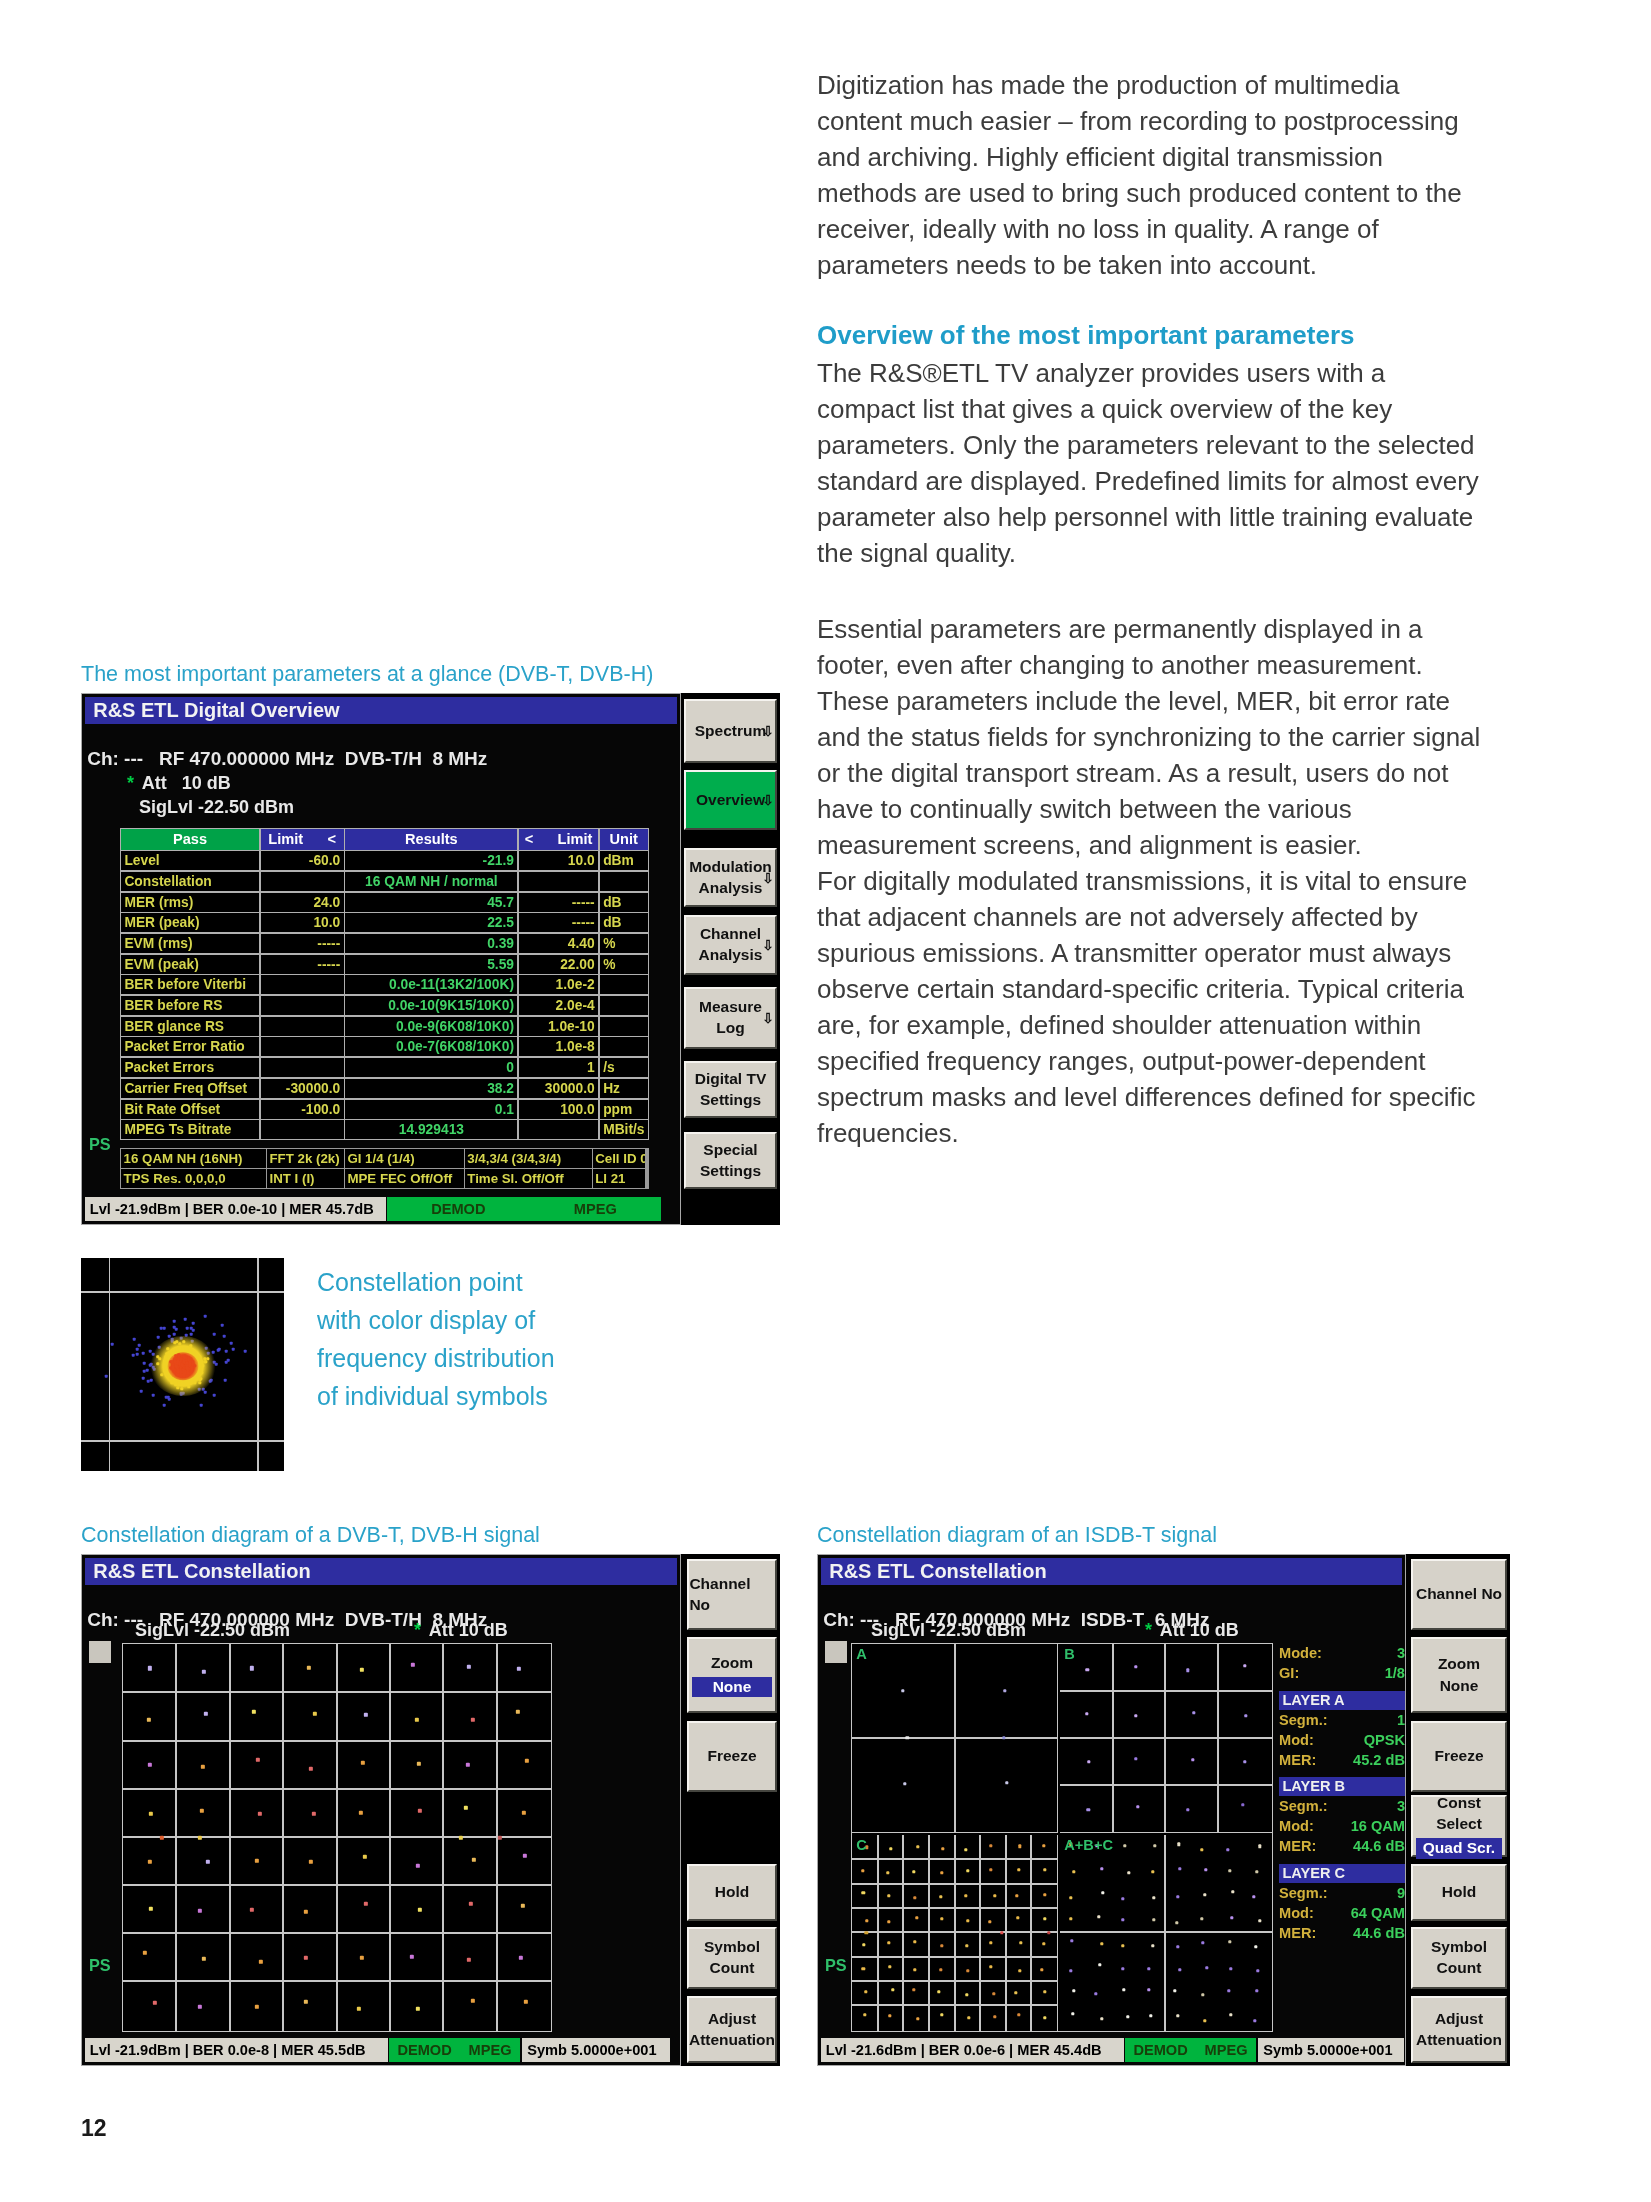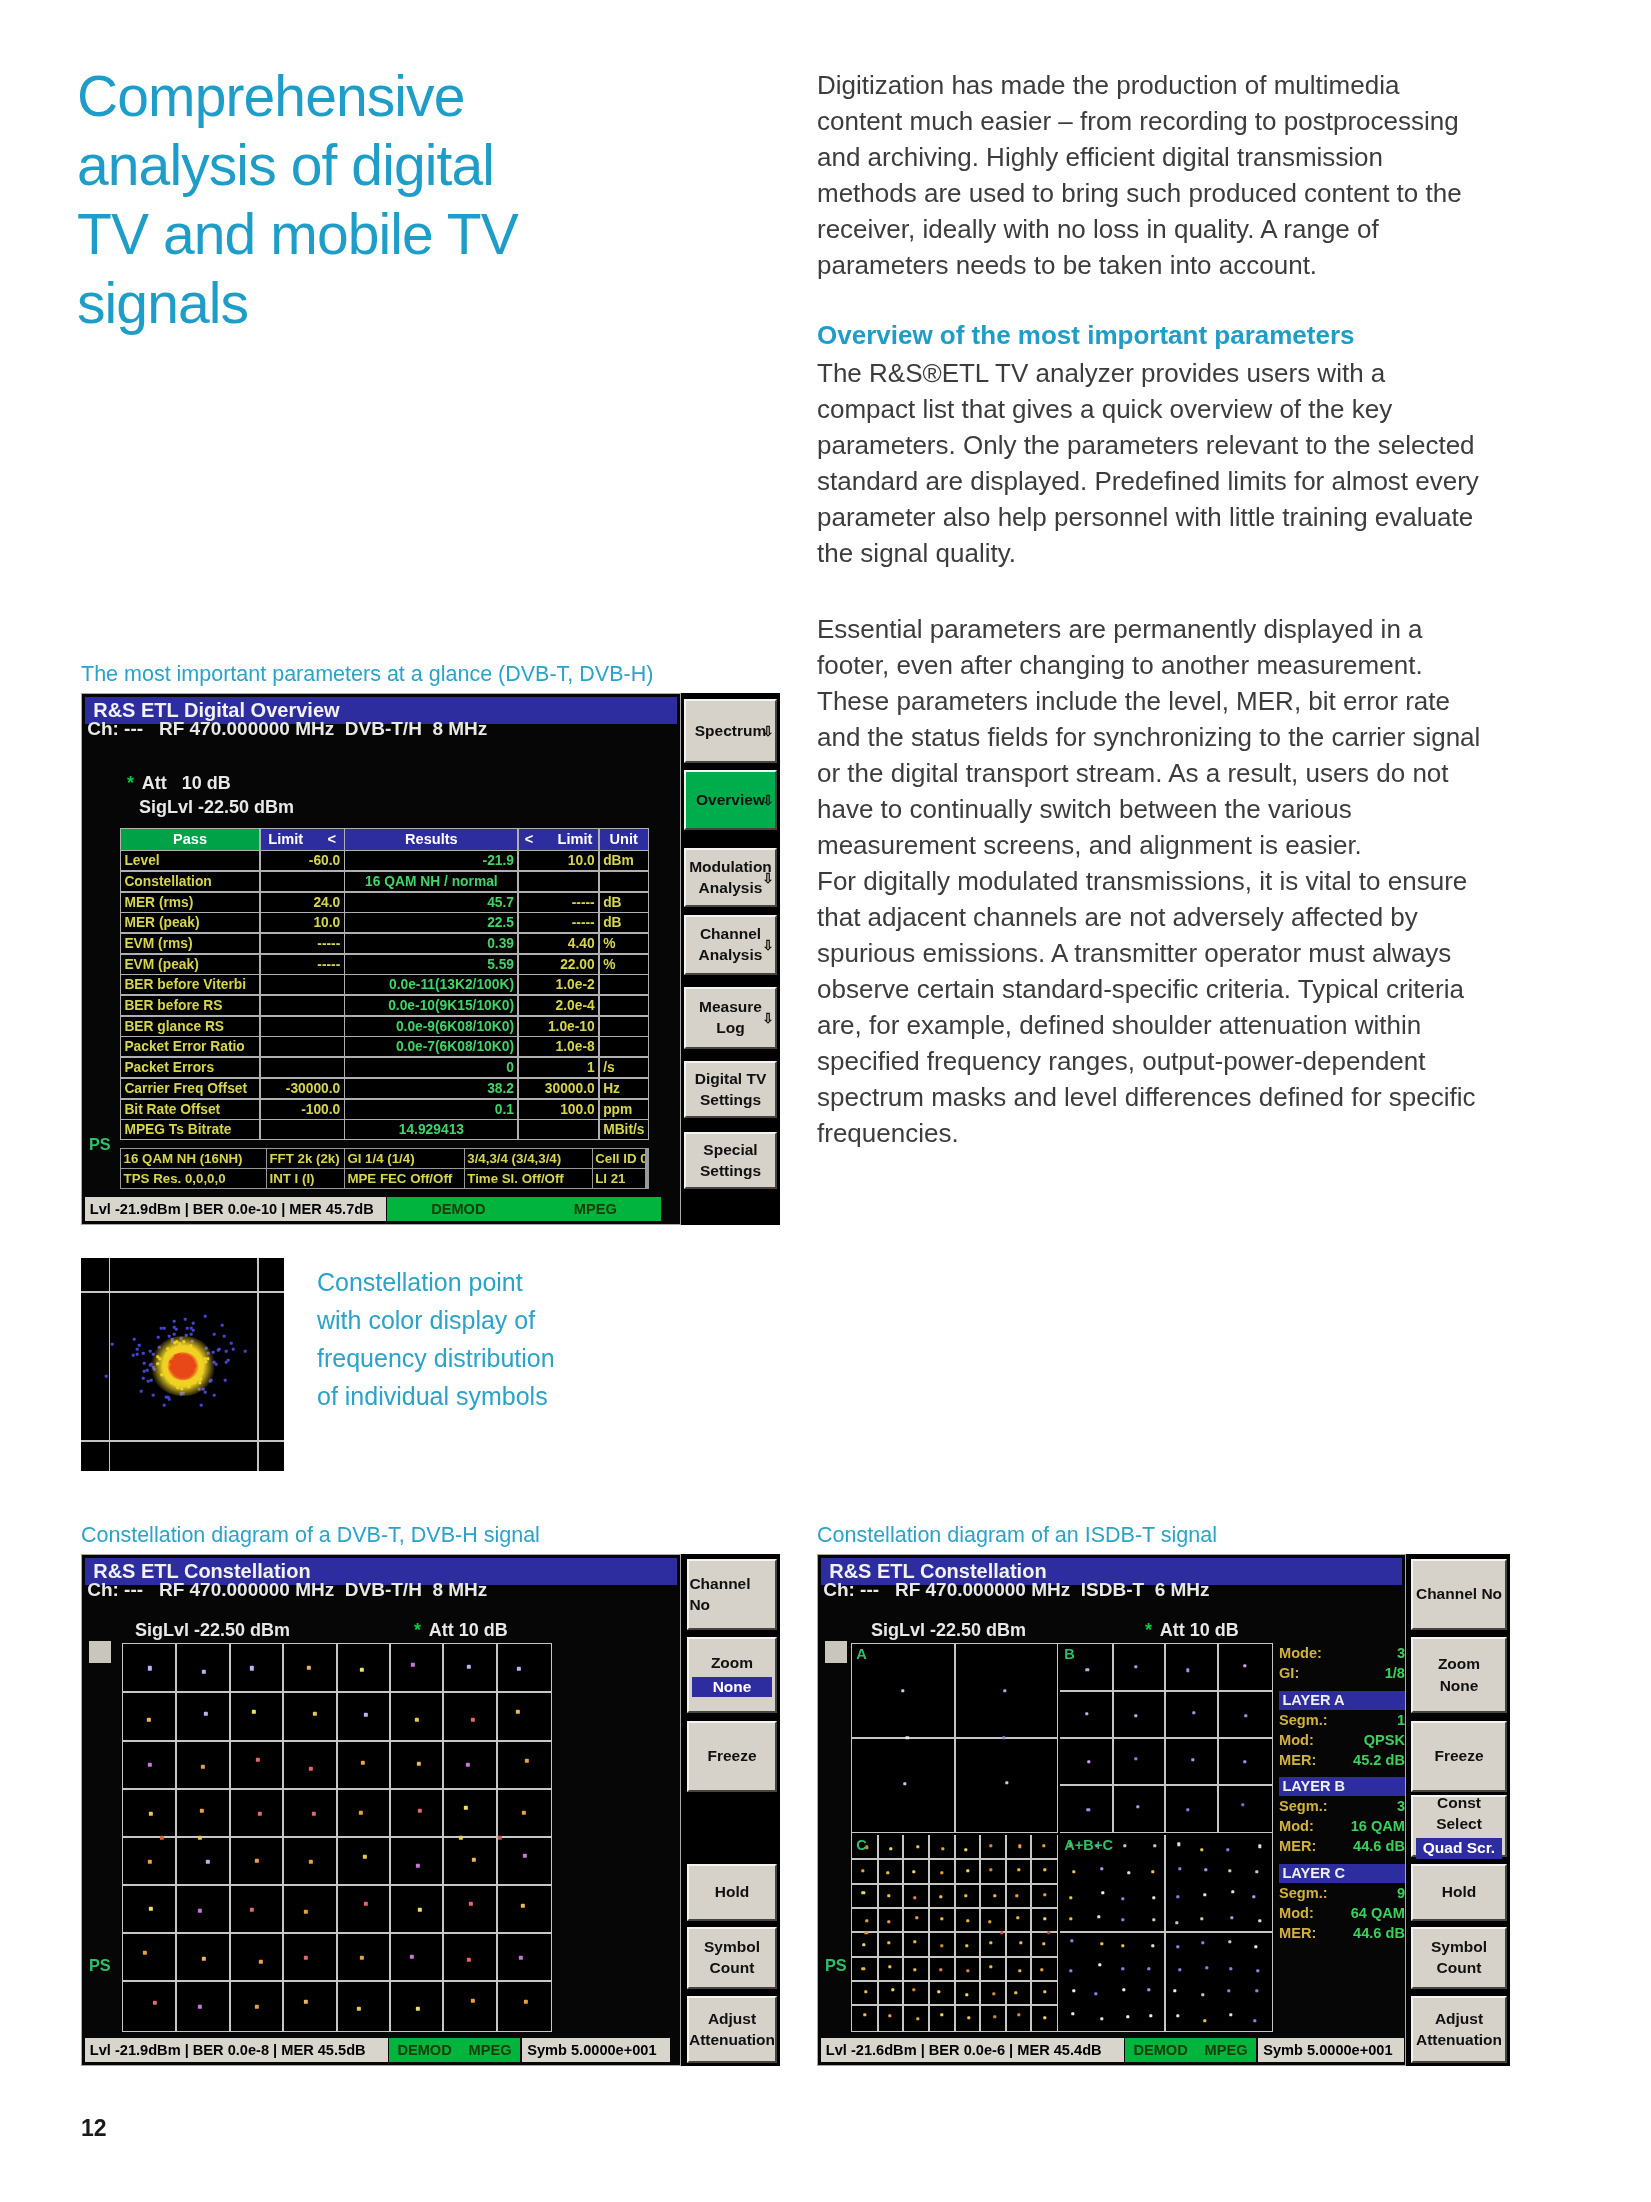--- a/index.html
+++ b/index.html
@@ -18,21 +18,21 @@
   .cap{position:absolute;font-size:21.5px;color:#2aa2c9;}
   .cap-lines{position:absolute;font-size:25px;line-height:38px;color:#2aa2c9;}
   .pagenum{position:absolute;left:81px;top:2115px;font-size:23px;font-weight:bold;color:#1a1a1a;}
 
   
   .screen{position:absolute;background:#000;}
   .scr-main{position:absolute;left:0;top:0;bottom:0;background:#060606;border:1.7px solid #a8a8a8;box-sizing:border-box;}
   .skeys{position:absolute;top:0;bottom:0;right:0;background:#000;}
   .tbar{position:absolute;left:2.6px;top:2.6px;right:2.6px;height:27.5px;background:#2e2da0;color:#f2f2f2;
         font-weight:bold;font-size:20px;line-height:27.5px;padding-left:8.6px;box-sizing:border-box;}
-  .chline{position:absolute;left:5.2px;top:24px;color:#e8e8e8;font-size:19px;font-weight:bold;white-space:pre;}
+  .chline{position:absolute;left:5.2px;top:54px;color:#e8e8e8;font-size:19px;font-weight:bold;white-space:pre;}
   .star{color:#00cc44;font-weight:bold;margin-right:7.7px;}
   .ilight{color:#e8e8e8;font-size:18px;font-weight:bold;white-space:pre;}
   .ps{position:absolute;color:#2fbf6a;font-size:16.3px;font-weight:bold;left:6.9px;}
   .chk{position:absolute;left:6.9px;top:86px;width:22.4px;height:22.4px;background:#c9c6be;}
 
   
   #ov-table{position:absolute;left:38px;top:134px;width:527px;display:grid;
             grid-template-columns:138px 83px 172px 79px 48px;gap:1.7px;background:#b0b0b0;border:1.7px solid #b0b0b0;}
   .ovh{background:#2e2da0;color:#fff;font-weight:bold;font-size:14.6px;line-height:20.6px;height:20.6px;
        text-align:center;white-space:pre;overflow:hidden;}
@@ -92,26 +92,20 @@
 
   
   #blob-fig{position:absolute;left:81px;top:1258px;width:203px;height:213px;background:#000;overflow:hidden;}
   .fig-l{position:absolute;background:#c4c4c4;}
 </style>
 </head>
 <body>
 
 <div class="page">
 
-  <div class="main-title">
-    <div>Comprehensive</div>
-    <div>analysis of digital</div>
-    <div>TV and mobile TV</div>
-    <div>signals</div>
-  </div>
 
   <div class="article">
     <p>Digitization has made the production of multimedia content much easier – from recording to postprocessing and archiving. Highly efficient digital transmission methods are used to bring such produced content to the receiver, ideally with no loss in quality. A range of parameters needs to be taken into account.</p>
     <h2>Overview of the most important parameters</h2>
     <p>The R&amp;S®ETL TV analyzer provides users with a compact list that gives a quick overview of the key parameters. Only the parameters relevant to the selected standard are displayed. Predefined limits for almost every parameter also help personnel with little training evaluate the signal quality.</p>
     <p class="sp1">Essential parameters are permanently displayed in a footer, even after changing to another measurement. These parameters include the level, MER, bit error rate and the status fields for synchronizing to the carrier signal or the digital transport stream. As a result, users do not have to continually switch between the various measurement screens, and alignment is easier.</p>
     <p>For digitally modulated transmissions, it is vital to ensure that adjacent channels are not adversely affected by spurious emissions. A transmitter operator must always observe certain standard-specific criteria. Typical criteria are, for example, defined shoulder attenuation within specified frequency ranges, output-power-dependent spectrum masks and level differences defined for specific frequencies.</p>
   </div>
 
   <div class="cap" style="left:81px;top:662px">The most important parameters at a glance (DVB-T, DVB-H)</div>

